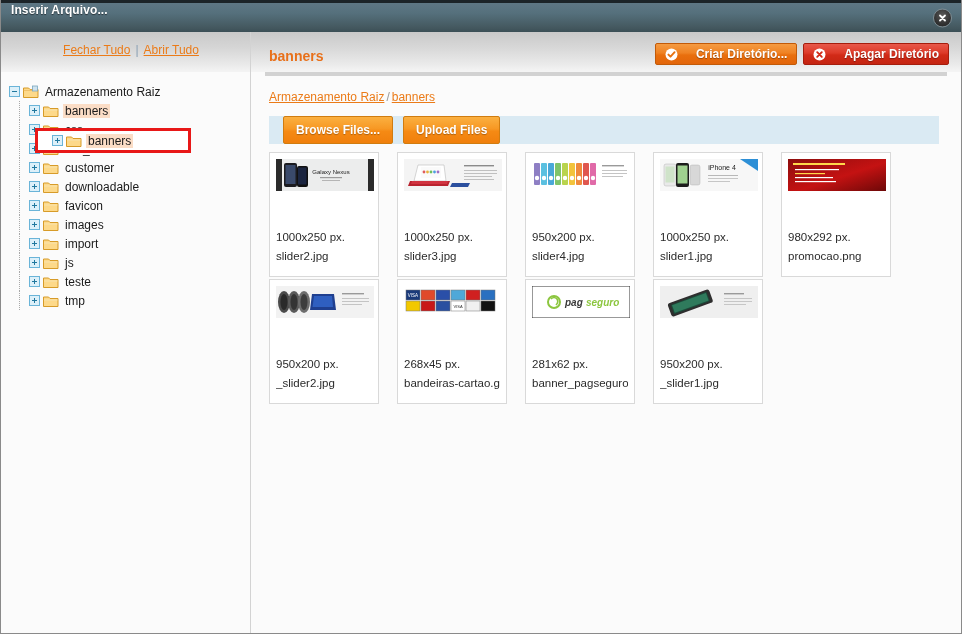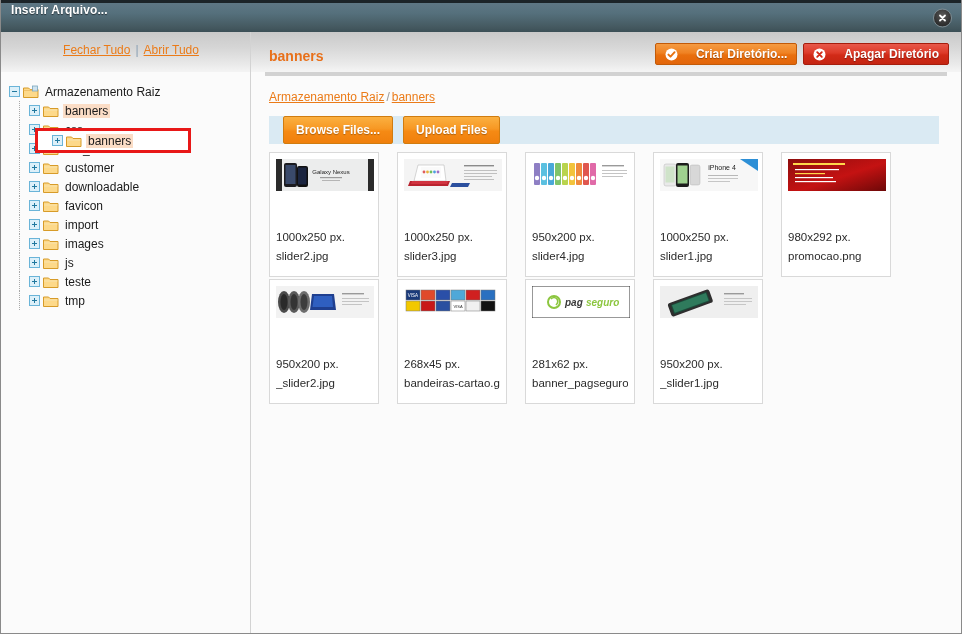--- a/index.html
+++ b/index.html
@@ -426,33 +426,33 @@
 
         <div class="tree-node child">
           <span class="guide"></span>
           <span class="toggle plus"></span>
           <span class="folder-icon">
             <svg width="16" height="14" viewBox="0 0 16 14">
                 <path d="M0.5 3 L0.5 12.5 L15 12.5 L15 4.5 L7 4.5 L5.6 3 Z" fill="#fdd98a" stroke="#d79b28" stroke-width="1"></path>
                 <path d="M1 6 L14.5 6" stroke="#f6e6b8" stroke-width=".8"></path>
               </svg>
           </span>
+          <span class="node-label">images</span>
+        </div>
+
+        <div class="tree-node child">
+          <span class="guide"></span>
+          <span class="toggle plus"></span>
+          <span class="folder-icon">
+            <svg width="16" height="14" viewBox="0 0 16 14">
+                <path d="M0.5 3 L0.5 12.5 L15 12.5 L15 4.5 L7 4.5 L5.6 3 Z" fill="#fdd98a" stroke="#d79b28" stroke-width="1"></path>
+                <path d="M1 6 L14.5 6" stroke="#f6e6b8" stroke-width=".8"></path>
+              </svg>
+          </span>
           <span class="node-label">import</span>
-        </div>
-
-        <div class="tree-node child">
-          <span class="guide"></span>
-          <span class="toggle plus"></span>
-          <span class="folder-icon">
-            <svg width="16" height="14" viewBox="0 0 16 14">
-                <path d="M0.5 3 L0.5 12.5 L15 12.5 L15 4.5 L7 4.5 L5.6 3 Z" fill="#fdd98a" stroke="#d79b28" stroke-width="1"></path>
-                <path d="M1 6 L14.5 6" stroke="#f6e6b8" stroke-width=".8"></path>
-              </svg>
-          </span>
-          <span class="node-label">images</span>
         </div>
 
         <div class="tree-node child">
           <span class="guide"></span>
           <span class="toggle plus"></span>
           <span class="folder-icon">
             <svg width="16" height="14" viewBox="0 0 16 14">
                 <path d="M0.5 3 L0.5 12.5 L15 12.5 L15 4.5 L7 4.5 L5.6 3 Z" fill="#fdd98a" stroke="#d79b28" stroke-width="1"></path>
                 <path d="M1 6 L14.5 6" stroke="#f6e6b8" stroke-width=".8"></path>
               </svg>

